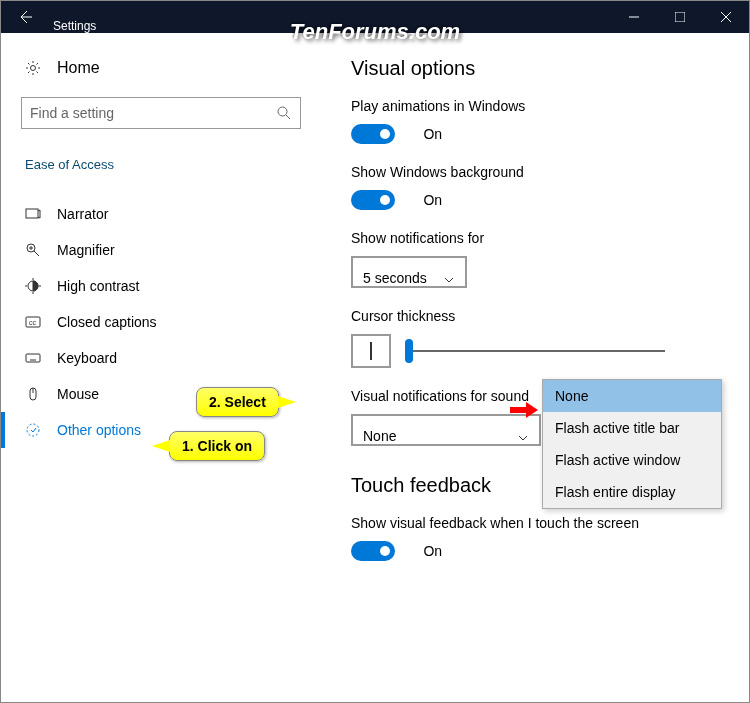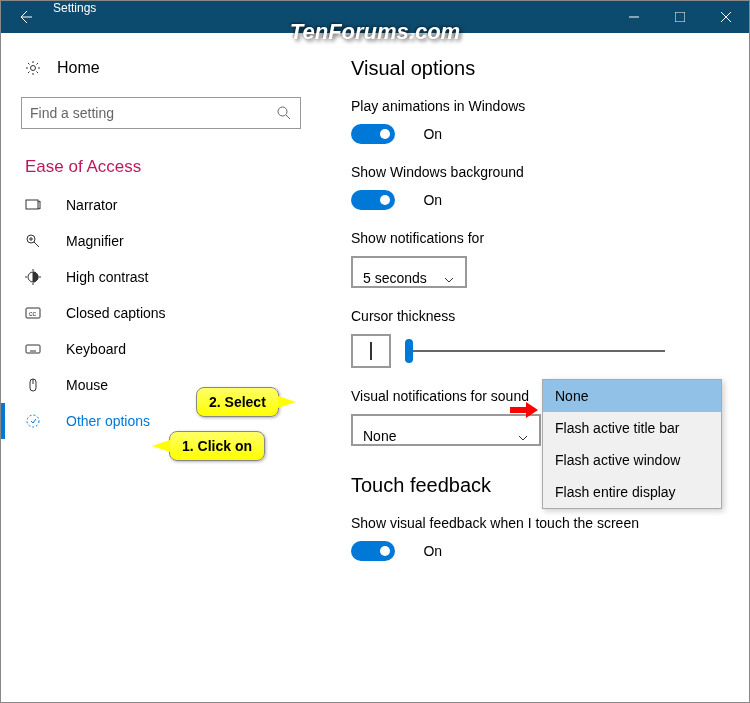--- a/index.html
+++ b/index.html
@@ -1,33 +1,33 @@
 <!DOCTYPE html>
 <html><head>
 <meta charset="utf-8">
 <style>
 *{margin:0;padding:0;box-sizing:border-box;font-family:"Segoe UI",Arial,sans-serif}
 body{width:750px;height:703px;background:#fff;position:relative;overflow:hidden;border:1px solid #888}
-.titlebar{height:32px;background:#0c4a6e;color:#fff;display:flex;align-items:flex-start}
+.titlebar{height:32px;background:#0f172a;color:#fff;display:flex;align-items:flex-end}
 .back-btn{width:48px;height:32px;display:flex;align-items:center;justify-content:center;cursor:pointer}
 .back-btn svg{width:16px;height:16px}
 .title-text{font-size:12px;padding-left:4px}
 .win-controls{margin-left:auto;display:flex}
 .win-btn{width:46px;height:32px;display:flex;align-items:center;justify-content:center}
 .win-btn svg{width:10px;height:10px}
 .content{display:flex;height:calc(100% - 32px)}
 .sidebar{width:320px;padding:18px 20px 0 20px}
 .home-row{display:flex;align-items:center;gap:16px;padding:8px 4px;margin-bottom:12px}
 .home-row .icon{width:16px;height:16px}
 .search-box{border:1px solid #999;height:32px;display:flex;align-items:center;padding:0 8px;margin-bottom:28px}
 .search-box input{border:none;outline:none;flex:1;font-size:14px;color:#666}
 .search-box input::placeholder{color:#666}
 .search-box svg{width:16px;height:16px;color:#666}
-.category{font-size:17px;color:#be185d;margin-bottom:10px;padding-left:4px}
-.nav-item{display:flex;align-items:center;gap:25px;padding:10px 4px;font-size:14px;cursor:pointer;position:relative}
+.category{font-size:13px;color:#0c4a6e;margin-bottom:24px;padding-left:4px}
+.nav-item{display:flex;align-items:center;gap:16px;padding:10px 4px;font-size:14px;cursor:pointer;position:relative}
 .nav-item .icon{width:16px;height:16px;display:flex;align-items:center;justify-content:center}
 .nav-item.active{color:#0078d7}
 .nav-item.active::before{content:"";position:absolute;left:-20px;top:0;bottom:0;width:4px;background:#0078d7}
 .main{flex:1;padding:24px 30px 0 30px}
 h2{font-size:20px;font-weight:400;margin-bottom:18px}
 .setting{margin-bottom:20px}
 .setting-label{font-size:14px;margin-bottom:10px}
 .toggle{width:44px;height:20px;border-radius:10px;position:relative;display:inline-block;vertical-align:middle;cursor:pointer}
 .toggle.on{background:#0078d7}
 .toggle.off{background:#fff;border:2px solid #666}

